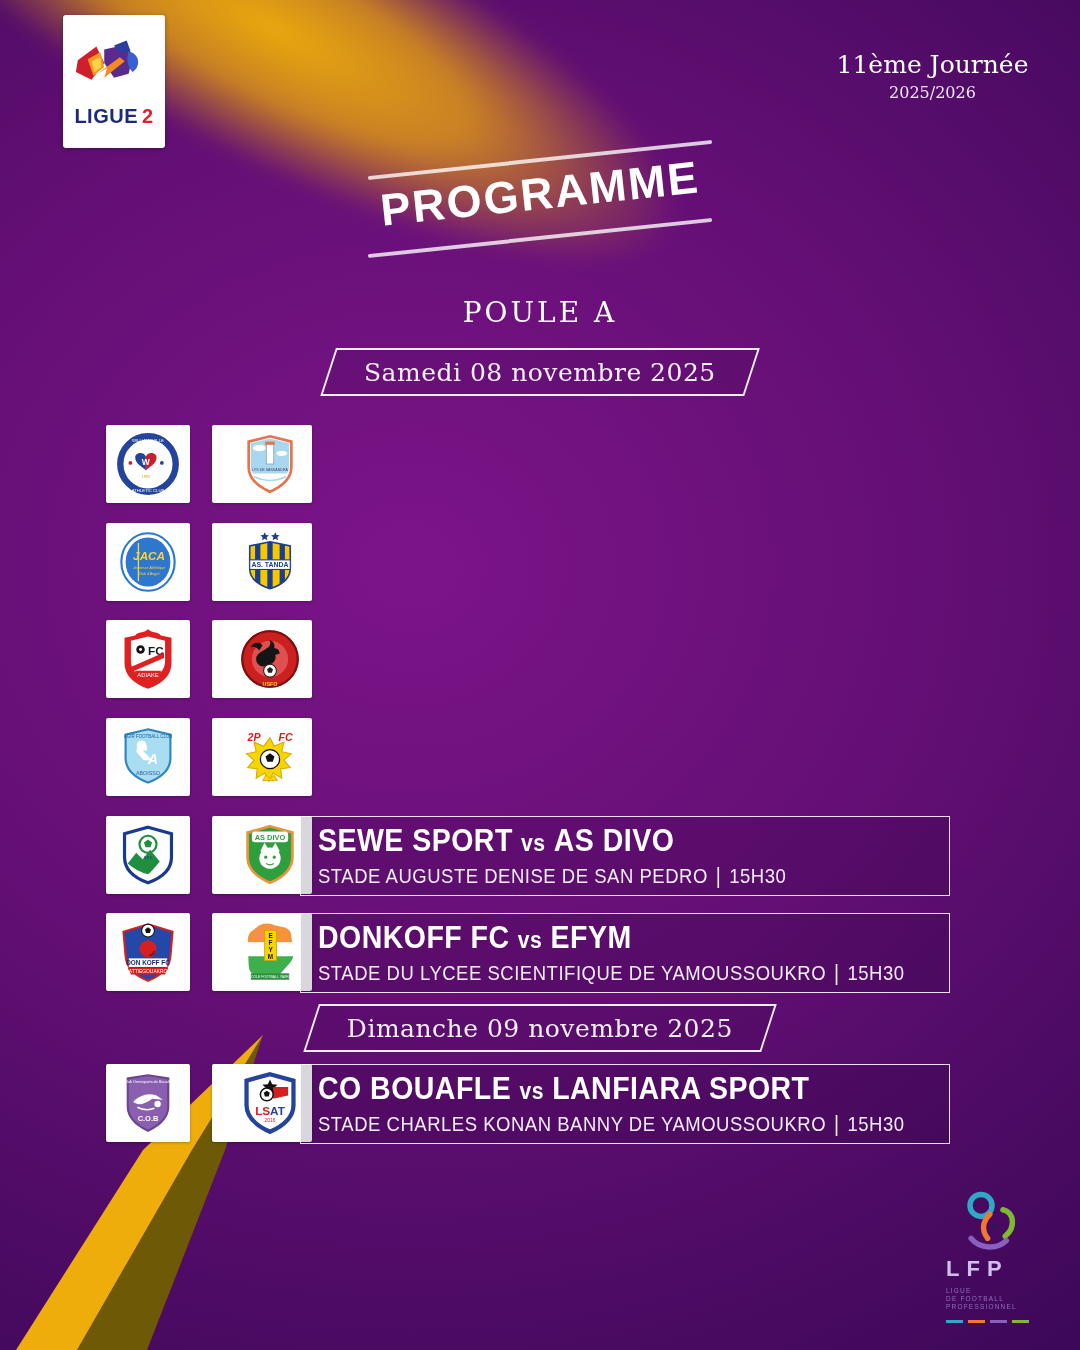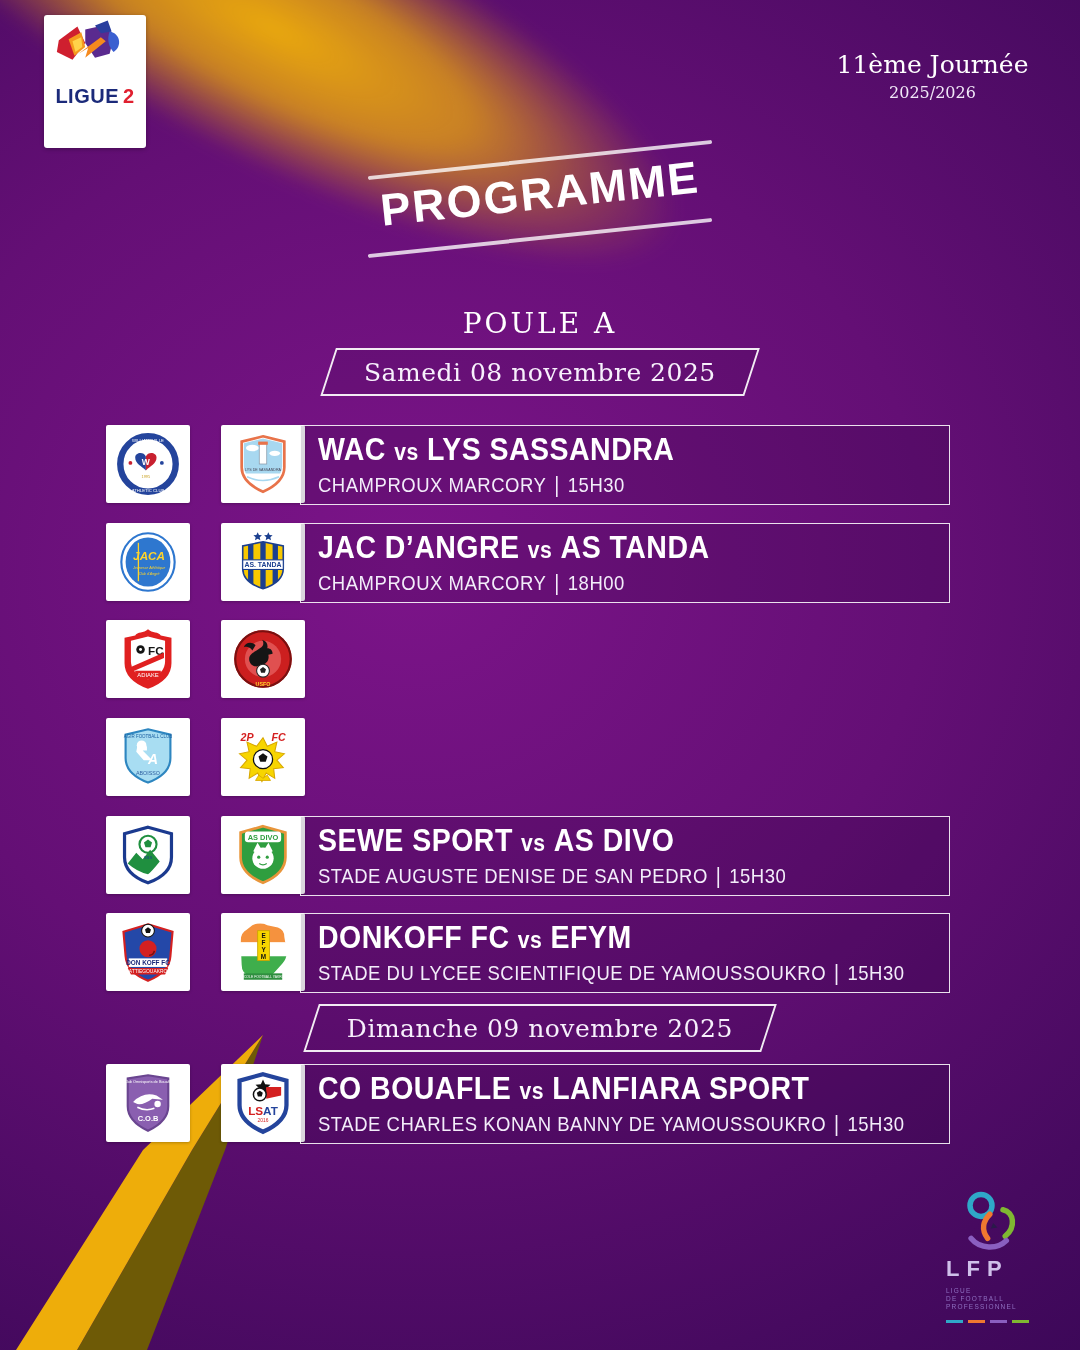--- a/index.html
+++ b/index.html
@@ -11,59 +11,59 @@
   }
   
   .beam{
     position:absolute;left:-260px;top:-120px;width:1150px;height:340px;
     background:radial-gradient(50% 50% at 46% 50%, rgba(238,173,10,.97) 0%, rgba(234,166,10,.75) 38%, rgba(226,155,10,.30) 62%, rgba(226,155,10,0) 78%);
     transform:rotate(27deg);filter:blur(8px);
   }
   .ribbon{position:absolute;left:0;top:0;width:1080px;height:1350px;}
   
   .badge{
-    position:absolute;left:44px;top:15px;width:102px;height:133px;background:#fff;
-    border-radius:3px;display:flex;flex-direction:column;align-items:center;
+    position:absolute;left:63px;top:15px;width:102px;height:133px;background:#fff;
+    border-radius:3px;display:flex;flex-direction:column;align-items:center;justify-content:center;
     box-shadow:0 1px 4px rgba(0,0,0,.3);
   }
   .badge .wordmark{font-weight:bold;font-size:20px;letter-spacing:.5px;margin-top:4px;}
   .badge .wordmark .lg{color:#1b2a7a;} .badge .wordmark .num{color:#e02030;margin-left:4px;}
   
   .matchday-block{position:absolute;left:795px;top:50px;width:275px;text-align:center;color:#fff;
     font-family:"DejaVu Serif","Liberation Serif",serif;}
   .matchday-block .jrn{font-size:25px;}
   .matchday-block .ssn{font-size:16px;margin-top:4px;color:#f1e8f8;}
   
   .prog-line{position:absolute;left:50%;width:346px;height:4px;background:rgba(255,255,255,.78);
     transform:translateX(-50%) rotate(-6deg);border-radius:2px;}
   .prog-title{
     position:absolute;left:50%;top:168px;transform:translateX(-50%) rotate(-6deg);
     color:#fff;font-weight:bold;font-size:45px;letter-spacing:2px;white-space:nowrap;
   }
-  .poule{position:absolute;left:0;width:1080px;top:307px;text-align:center;color:#fff;
+  .poule{position:absolute;left:0;width:1080px;top:296px;text-align:center;color:#fff;
     font-family:"DejaVu Serif","Liberation Serif",serif;font-size:28px;letter-spacing:3px;}
   
   .date-banner{
     position:absolute;left:50%;height:44px;
     border:2px solid rgba(255,255,255,.92);background:rgba(20,0,40,.10);
     display:flex;align-items:center;justify-content:center;padding:0 34px;
     transform:translateX(-50%) skewX(-18deg);
   }
   .date-banner .dtxt{
     transform:skewX(18deg);color:#f7f0fc;white-space:nowrap;
     font-family:"DejaVu Serif","Liberation Serif",serif;font-size:25px;letter-spacing:.5px;
   }
   
   .match-row{position:absolute;left:0;width:1080px;height:78px;}
   .logo-box{
     position:absolute;top:0;width:84px;height:78px;background:#fff;border-radius:2px;
     display:flex;align-items:center;justify-content:center;box-shadow:0 1px 3px rgba(0,0,0,.25);
   }
   .logo-box svg{width:66px;height:64px;}
-  .lb1{left:106px;} .lb2{left:221px;}
+  .lb1{left:106px;} .lb2{left:212px;padding-left:16px;}
   .match-card{
     position:absolute;left:300px;top:0;width:648px;height:78px;
     border:1.5px solid rgba(255,255,255,.88);background:rgba(22,0,42,.16);
   }
   .match-title{
     position:absolute;left:17px;top:6px;color:#fff;font-weight:bold;font-size:31px;
     letter-spacing:.5px;white-space:nowrap;transform:scaleX(.92);transform-origin:left center;
   }
   .match-title .vs{font-size:23px;margin:0 9px;}
   .match-sub{
@@ -139,28 +139,20 @@
       <svg viewBox="0 0 60 60">
         <path d="M30 4l20 5v24q0 14-20 23Q10 47 10 33V9z" fill="#fff" stroke="#e8734a" stroke-width="2.5"></path>
         <path d="M30 6l18 4.5V32q0 4-2 7H14q-2-3-2-7V10.5z" fill="#a8d8f0"></path>
         <ellipse cx="20" cy="15" rx="6" ry="3" fill="#fff"></ellipse>
           <ellipse cx="41" cy="20" rx="5" ry="2.5" fill="#fff"></ellipse>
         <rect x="26.5" y="11" width="7" height="19" fill="#fff" stroke="#8899aa" stroke-width=".7"></rect>
         <rect x="25.5" y="9" width="9" height="3" fill="#e8734a"></rect>
         <text x="30" y="36.5" font-size="3.4" fill="#445" text-anchor="middle">LYS DE SASSANDRA</text>
         <path d="M15 42q15 7 30 0" stroke="#a8d8f0" stroke-width="1.5" fill="none"></path>
       </svg>
-    </div>
-    <div class="match-card">
-      <div class="match-title">
-        <span>WAC</span><span class="vs">vs</span><span>LYS SASSANDRA</span>
-      </div>
-      <div class="match-sub">
-        <span>CHAMPROUX MARCORY</span><span class="sep">|</span><span>15H30</span>
-      </div>
     </div>
   </div>
 
   <div class="match-row" style="top:523px">
     <div class="logo-box lb1">
       <svg viewBox="0 0 60 60">
         <ellipse cx="30" cy="30" rx="25" ry="27" fill="#fff" stroke="#2e77cf" stroke-width="2"></ellipse>
         <ellipse cx="30" cy="30" rx="21" ry="23" fill="#2e77cf"></ellipse>
         <path d="M21 12v36" stroke="#ffd42a" stroke-width="1.2"></path>
         <text x="31" y="28" font-size="11" font-weight="bold" font-style="italic" fill="#ffd42a" text-anchor="middle">JACA</text>
@@ -180,28 +172,20 @@
         <g clip-path="url(#tsh)">
           <rect x="11" y="11" width="38" height="45" fill="#f7c800"></rect>
           <rect x="16" y="11" width="5" height="45" fill="#1b3f8f"></rect>
           <rect x="27.5" y="11" width="5" height="45" fill="#1b3f8f"></rect>
           <rect x="39" y="11" width="5" height="45" fill="#1b3f8f"></rect>
         </g>
         <path d="M30 11l19 4v21q0 13-19 19-19-6-19-19V15z" fill="none" stroke="#1b3f8f" stroke-width="1.5"></path>
         <rect x="11" y="28" width="38" height="9" fill="#fff" stroke="#1b3f8f" stroke-width="1"></rect>
         <text x="30" y="35" font-size="6.5" font-weight="bold" fill="#1b3f8f" text-anchor="middle">AS. TANDA</text>
       </svg>
-    </div>
-    <div class="match-card">
-      <div class="match-title">
-        <span>JAC D’ANGRE</span><span class="vs">vs</span><span>AS TANDA</span>
-      </div>
-      <div class="match-sub">
-        <span>CHAMPROUX MARCORY</span><span class="sep">|</span><span>18H00</span>
-      </div>
     </div>
   </div>
 
   <div class="match-row" style="top:620px">
     <div class="logo-box lb1">
       <svg viewBox="0 0 60 60">
         <path d="M30 2c4 4 10 2 12 6l10 2v24q0 16-22 24Q8 50 8 34V10l10-2c2-4 8-2 12-6z" fill="#e02020"></path>
         <path d="M30 9l16 4v19q0 12-16 17-16-5-16-17V13z" fill="#fff"></path>
         <circle cx="23" cy="21" r="4" fill="#151515"></circle>
           <circle cx="23" cy="21" r="1.4" fill="#fff"></circle>

